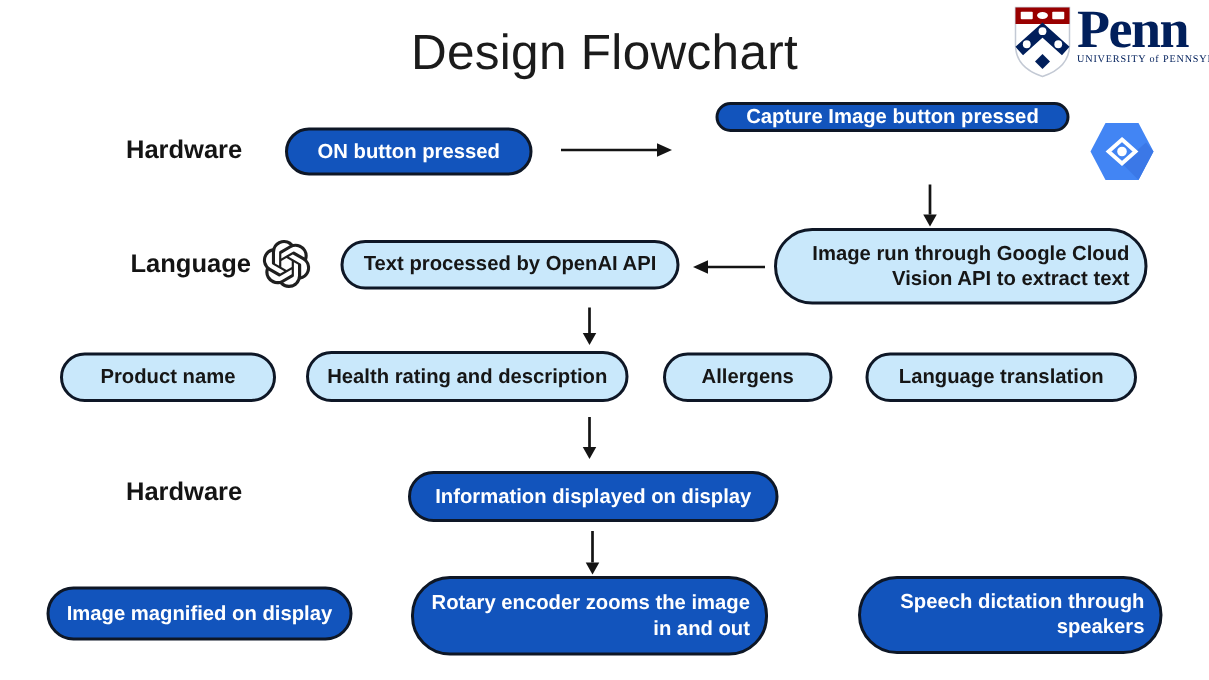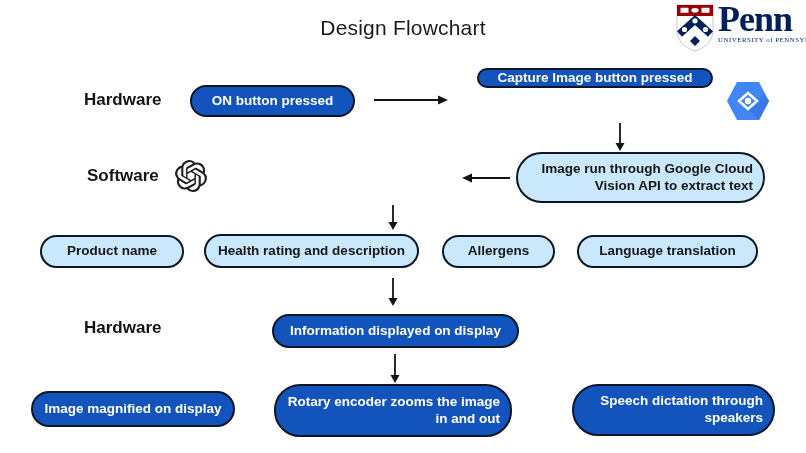--- a/index.html
+++ b/index.html
@@ -6,21 +6,21 @@
   html,body { background:#ffffff; }
   .canvas {
     position:relative;
     width:806px; height:453px;
     background:#ffffff;
     overflow:hidden;
     font-family:"Liberation Sans", sans-serif;
   }
   .title {
     position:absolute; top:16px; left:0; width:100%;
-    text-align:center; font-size:21px; font-weight:500; color:#1b1b1b;
+    text-align:center; font-size:33px; font-weight:500; color:#1b1b1b;
     letter-spacing:0.2px;
   }
   .row-label {
     position:absolute; font-size:17px; font-weight:700; color:#141414;margin-left:39px;
   }
   .pill {
     position:absolute; display:flex; align-items:center; justify-content:center;
     border:2.5px solid #0e1726; border-radius:999px;
     font-weight:700; font-size:13.5px; line-height:1.25; text-align:right;
     padding:2px 10px;
@@ -65,21 +65,21 @@
       <circle cx="31.5" cy="26.5" r="2.6" fill="#ffffff"></circle>
       <path d="M21 33 L26 38 L21 43 L16 38 Z" fill="#011F5B"></path>
     </svg>
     <div class="penn-textcol">
       <div class="penn-wordmark">Penn</div>
       <div class="penn-subtitle">UNIVERSITY of PENNSYLVANIA</div>
     </div>
   </div>
 
   <div class="row-label" style="left:45px; top:90px;">Hardware</div>
-  <div class="row-label" style="left:48px; top:166px;">Software</div>
+  <div class="row-label" style="left:48px; top:166px;">Language</div>
   <div class="row-label" style="left:45px; top:318px;">Hardware</div>
 
   <div class="pill dark" style="left:190px; top:85px; width:165px; height:32px;">ON button pressed</div>
   <svg class="arrow" style="left:372px; top:93px;" width="80" height="14">
     <line x1="2" y1="7" x2="66" y2="7"></line>
       <polygon points="66,2.5 76,7 66,11.5"></polygon>
   </svg>
   <div class="pill dark" style="left:477px; top:68px; width:236px; height:20px;">Capture Image button pressed</div>
 
   <svg class="icon-abs" style="left:726px; top:81px;" width="44" height="40" viewBox="0 0 44 40">
@@ -90,20 +90,21 @@
   </svg>
 
   <svg class="arrow" style="left:613px; top:121px;" width="14" height="32">
     <line x1="7" y1="2" x2="7" y2="22"></line>
       <polygon points="2.5,22 7,30 11.5,22"></polygon>
   </svg>
 
   <svg class="icon-abs" style="left:175px; top:160px;" width="32" height="32" viewBox="0 0 24 24">
     <path fill="#1f1f1f" d="M22.2819 9.8211a5.9847 5.9847 0 0 0-.5157-4.9108 6.0462 6.0462 0 0 0-6.5098-2.9A6.0651 6.0651 0 0 0 4.9807 4.1818a5.9847 5.9847 0 0 0-3.9977 2.9 6.0462 6.0462 0 0 0 .7427 7.0966 5.98 5.98 0 0 0 .511 4.9107 6.051 6.051 0 0 0 6.5146 2.9001A5.9847 5.9847 0 0 0 13.2599 24a6.0557 6.0557 0 0 0 5.7718-4.2058 5.9894 5.9894 0 0 0 3.9977-2.9001 6.0557 6.0557 0 0 0-.7475-7.073zm-9.022 12.6081a4.4755 4.4755 0 0 1-2.8764-1.0408l.1419-.0804 4.7783-2.7582a.7948.7948 0 0 0 .3927-.6813v-6.7369l2.02 1.1686a.071.071 0 0 1 .038.052v5.5826a4.504 4.504 0 0 1-4.4945 4.4944zm-9.6607-4.1254a4.4708 4.4708 0 0 1-.5346-3.0137l.142.0852 4.783 2.7582a.7712.7712 0 0 0 .7806 0l5.8428-3.3685v2.3324a.0804.0804 0 0 1-.0332.0615L9.74 19.9502a4.4992 4.4992 0 0 1-6.1408-1.6464zM2.3408 7.8956a4.485 4.485 0 0 1 2.3655-1.9728V11.6a.7664.7664 0 0 0 .3879.6765l5.8144 3.3543-2.0201 1.1685a.0757.0757 0 0 1-.071 0l-4.8303-2.7865A4.504 4.504 0 0 1 2.3408 7.8956zm16.5963 3.8558L13.1038 8.364 15.1192 7.2a.0757.0757 0 0 1 .071 0l4.8303 2.7913a4.4944 4.4944 0 0 1-.6765 8.1042v-5.6772a.79.79 0 0 0-.407-.667zm2.0107-3.0231l-.142-.0852-4.7735-2.7818a.7759.7759 0 0 0-.7854 0L9.409 9.2297V6.8974a.0662.0662 0 0 1 .0284-.0615l4.8303-2.7866a4.4992 4.4992 0 0 1 6.6802 4.66zM8.3065 12.863l-2.02-1.1638a.0804.0804 0 0 1-.038-.0567V6.0742a4.4992 4.4992 0 0 1 7.3757-3.4537l-.142.0805L8.704 5.459a.7948.7948 0 0 0-.3927.6813zm1.0976-2.3654l2.602-1.4998 2.6069 1.4998v2.9994l-2.5974 1.4997-2.6067-1.4997Z"></path>
   </svg>
+  <div class="pill light" style="left:227px; top:160px; width:226px; height:33px;">Text processed by OpenAI API</div>
   <svg class="arrow" style="left:460px; top:171px;" width="52" height="14">
     <line x1="50" y1="7" x2="12" y2="7"></line>
       <polygon points="12,2.5 2,7 12,11.5"></polygon>
   </svg>
   <div class="pill light tall" style="left:516px; top:152px; width:249px; height:51px;">Image run through Google Cloud Vision API to extract text</div>
 
   <svg class="arrow" style="left:386px; top:204px;" width="14" height="28">
     <line x1="7" y1="1" x2="7" y2="18"></line>
       <polygon points="2.5,18 7,26 11.5,18"></polygon>
   </svg>

